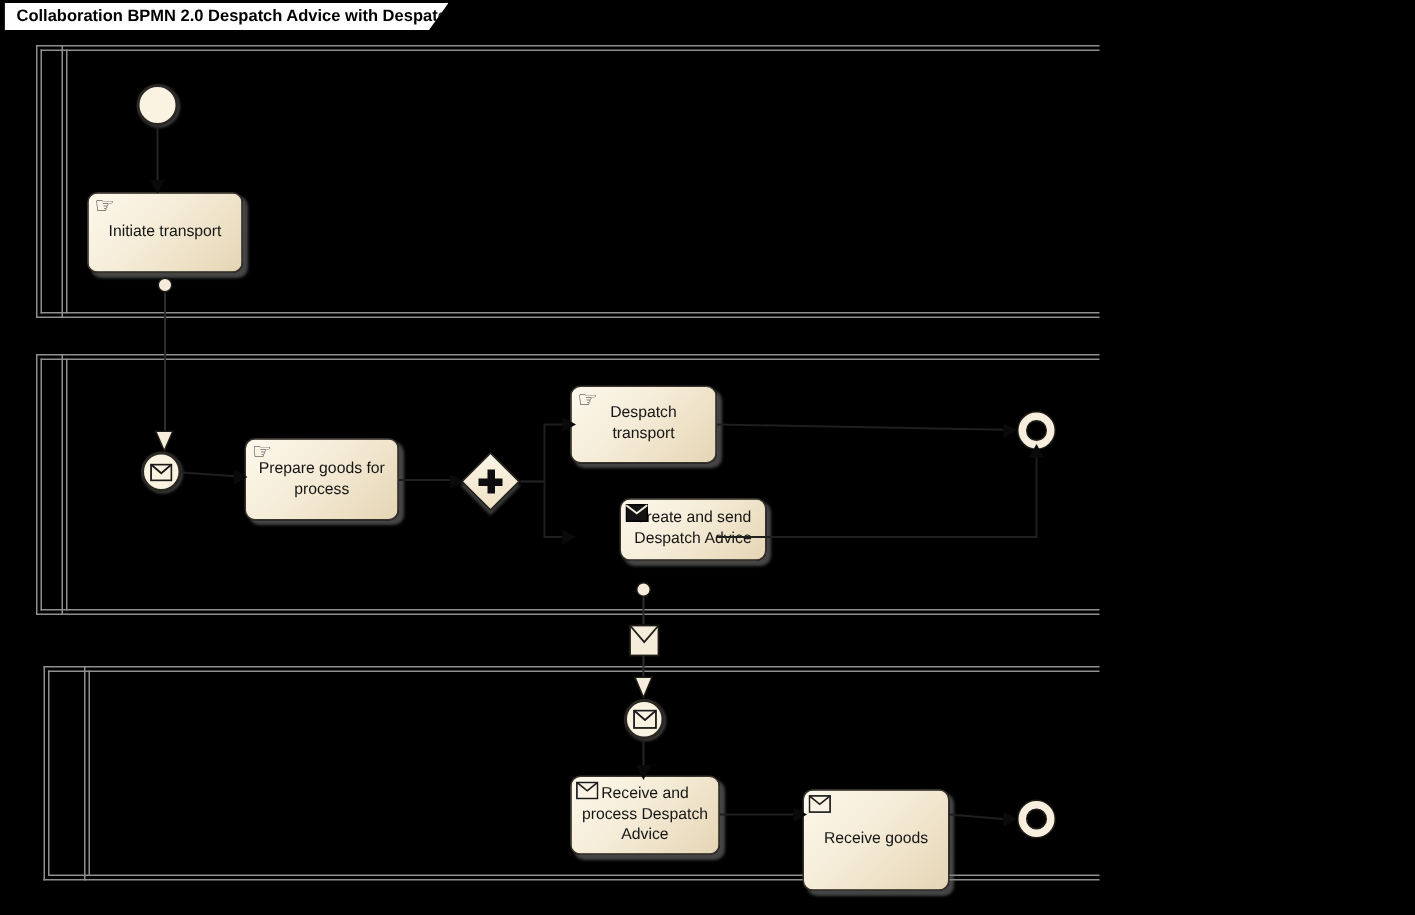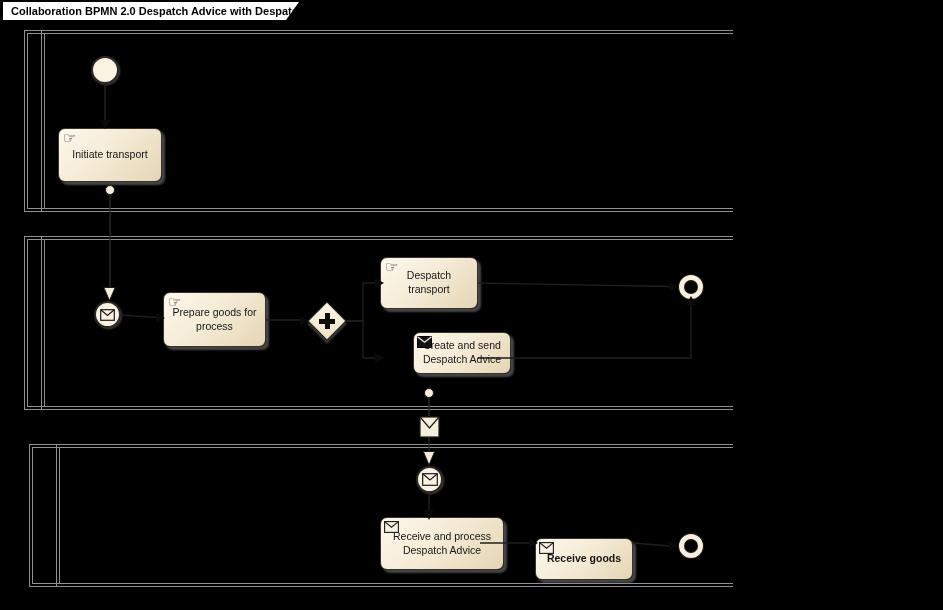--- a/index.html
+++ b/index.html
@@ -128,31 +128,31 @@
 
   <div class="event event-end" style="left:679px; top:275px; width:24px; height:24px;"></div>
 
   <div class="event event-plain" style="left:416px; top:466px; width:27px; height:27px;">
     <svg width="16" height="13" viewBox="0 0 16 13">
       <rect x="0.7" y="0.7" width="14.6" height="11.6" fill="#fbf3e2" stroke="#1a1a1a" stroke-width="1.2"></rect>
       <path d="M0.7,0.7 L8,7 L15.3,0.7" fill="none" stroke="#1a1a1a" stroke-width="1.2"></path>
     </svg>
   </div>
 
-  <div class="task" style="left:380px; top:517px; width:124px; height:53px;">
+  <div class="task" style="left:380px; top:517px; width:100px; height:53px;">
     <span class="task-icon" style="top:3px; left:3px;">
       <svg width="15" height="12" viewBox="0 0 15 12">
         <rect x="0.6" y="0.6" width="13.8" height="10.8" fill="#faf3e4" stroke="#1a1a1a" stroke-width="1.1"></rect>
         <path d="M0.6,0.6 L7.5,6.2 L14.4,0.6" fill="none" stroke="#1a1a1a" stroke-width="1.1"></path>
       </svg>
     </span>
     <span>Receive and process Despatch Advice</span>
   </div>
 
-  <div class="task" style="left:535px; top:538px; width:98px; height:42px;font-weight:bold;">
+  <div class="task" style="left:535px; top:526px; width:98px; height:68px;">
     <span class="task-icon" style="top:3px; left:3px;">
       <svg width="15" height="12" viewBox="0 0 15 12">
         <rect x="0.6" y="0.6" width="13.8" height="10.8" fill="#faf3e4" stroke="#1a1a1a" stroke-width="1.1"></rect>
         <path d="M0.6,0.6 L7.5,6.2 L14.4,0.6" fill="none" stroke="#1a1a1a" stroke-width="1.1"></path>
       </svg>
     </span>
     <span>Receive goods</span>
   </div>
 
   <div class="event event-end" style="left:679px; top:534px; width:24px; height:24px;"></div>

